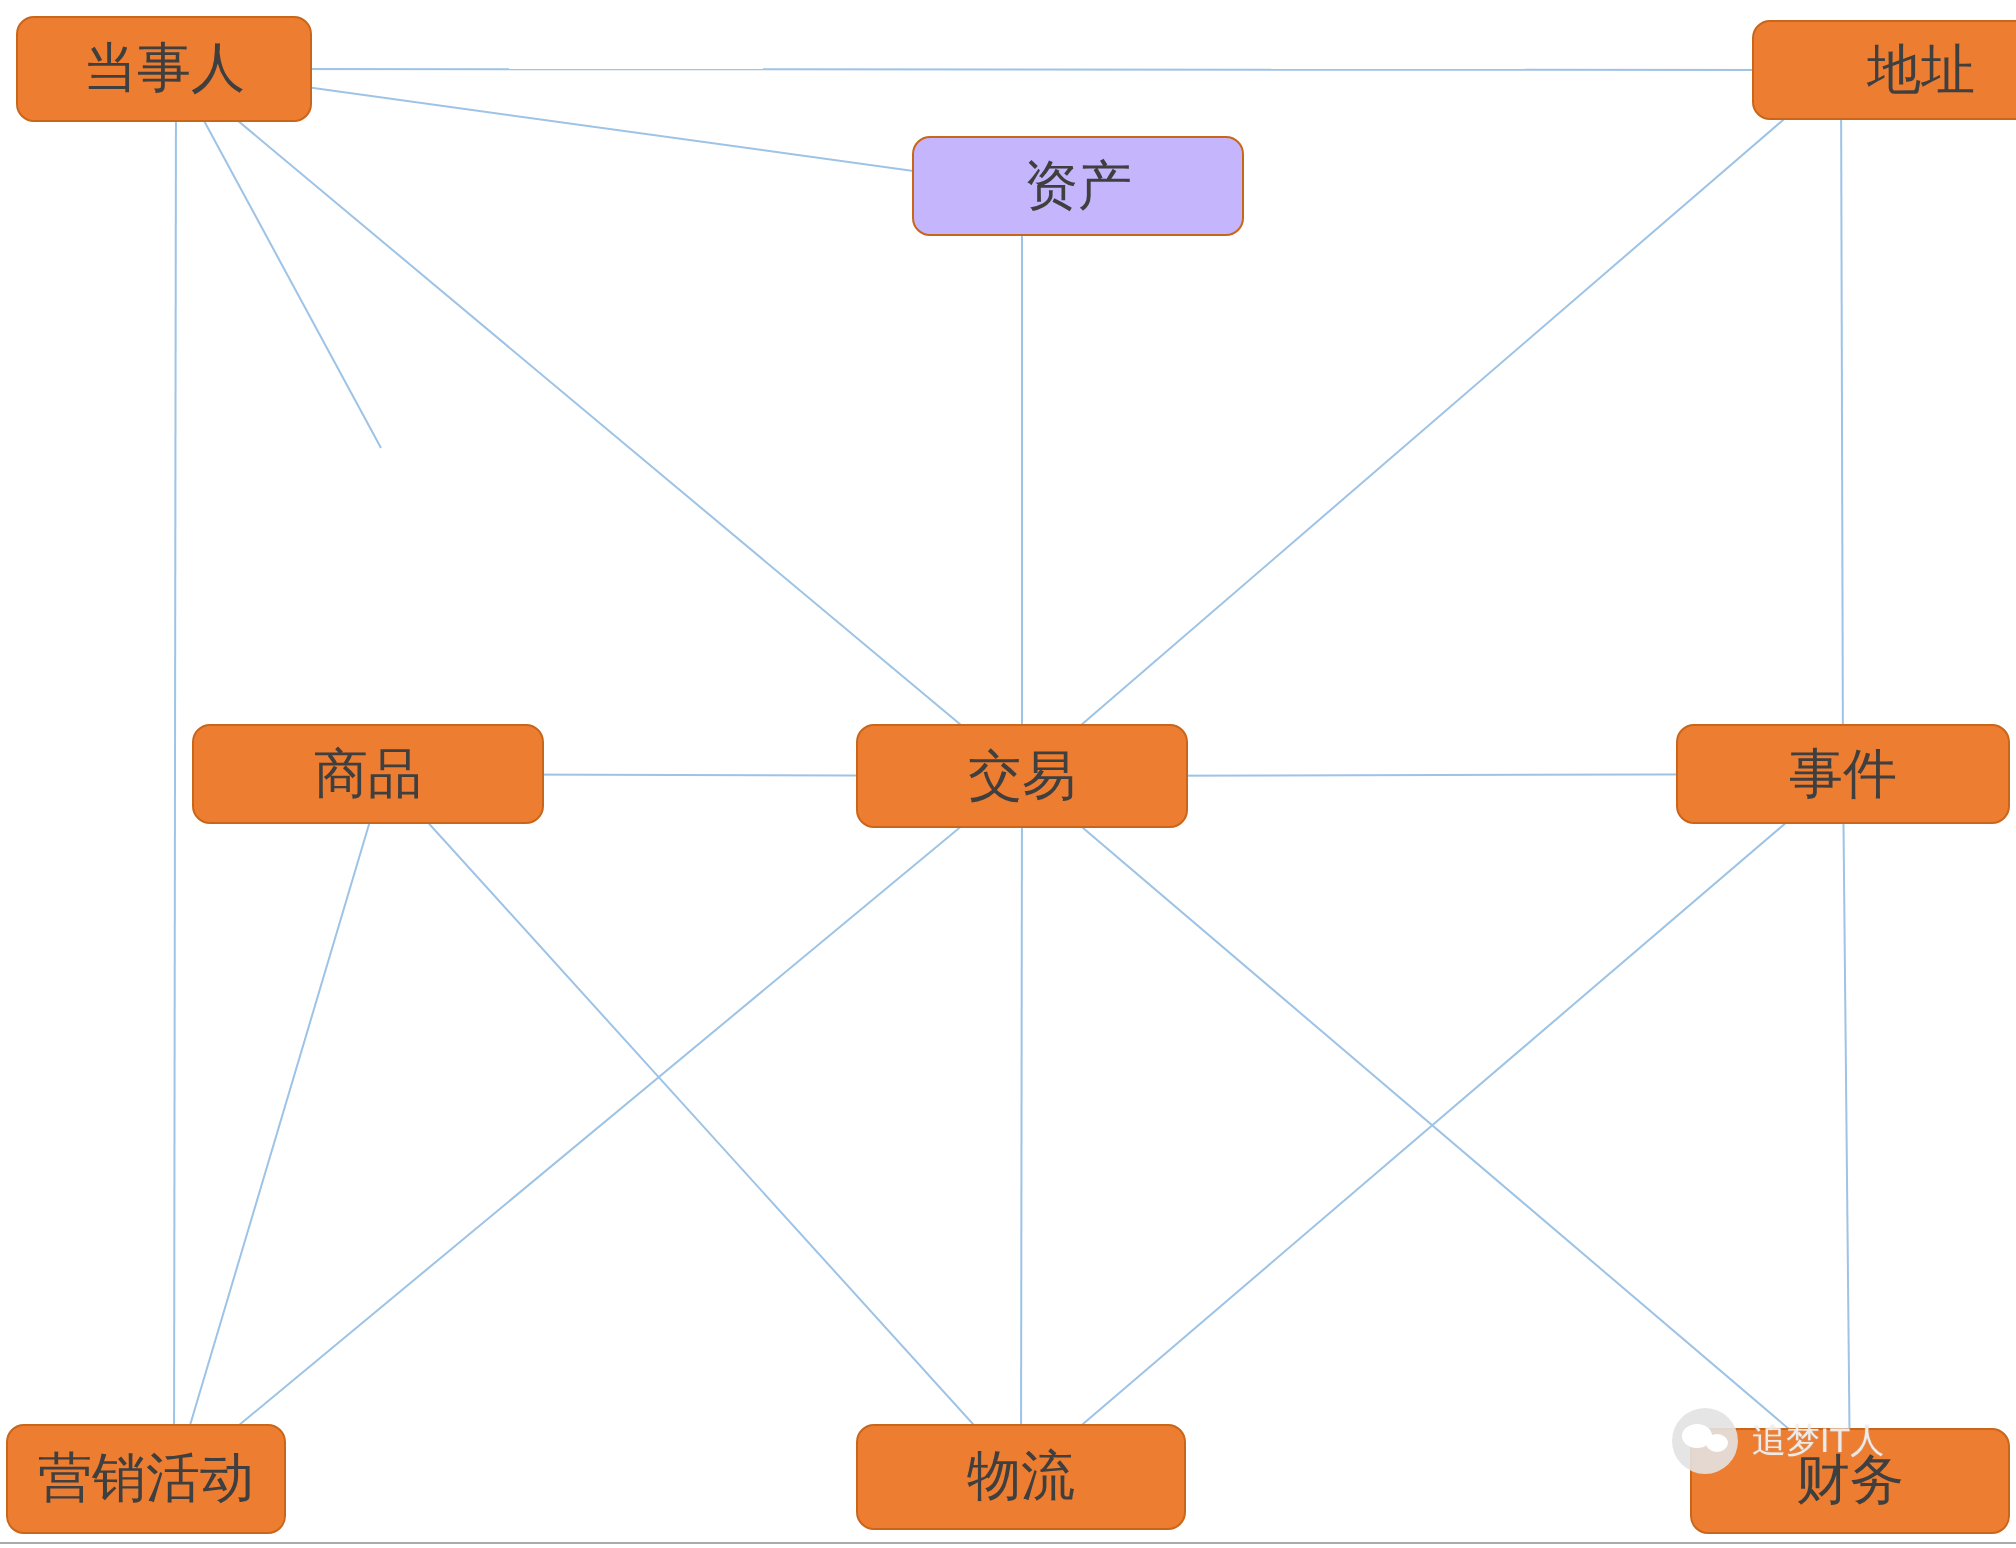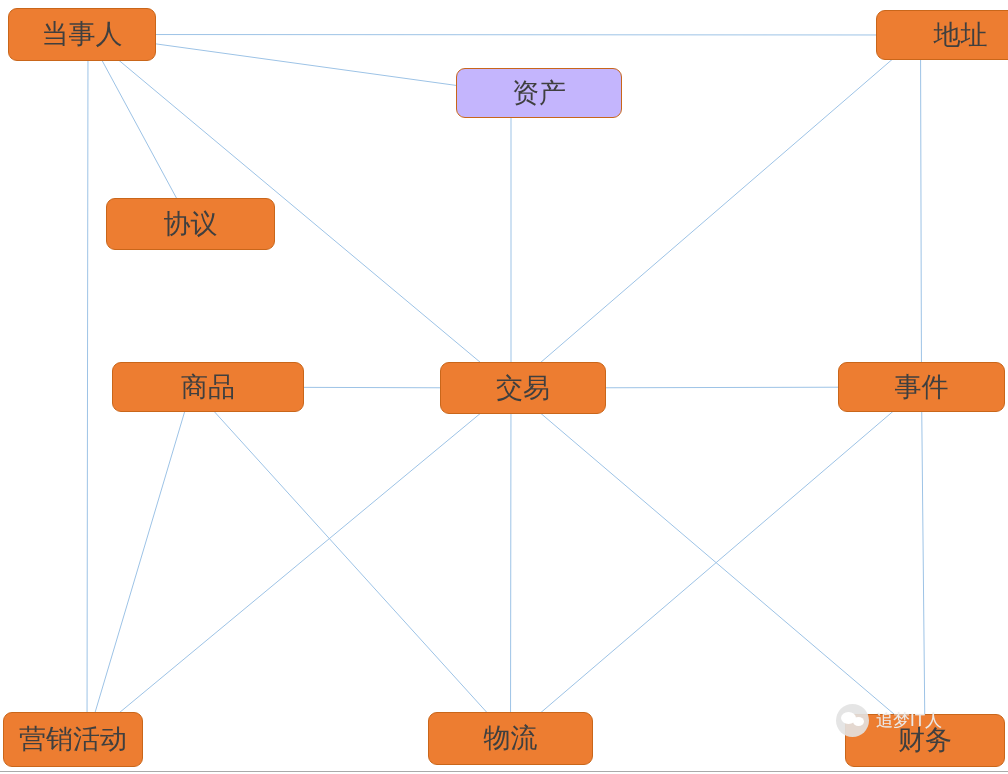--- a/index.html
+++ b/index.html
@@ -123,27 +123,24 @@
   <div class="node-layer">
       <div class="node" style="left: 8px; top: 8px; width: 148px; height: 53px; background: rgb(237, 125, 49); border: 1px solid rgb(201, 102, 26); color: rgb(63, 63, 63);">
         <span>当事人</span>
       </div>
       <div class="node" style="left: 836px; top: 10px; width: 169px; height: 50px; background: rgb(237, 125, 49); border: 1px solid rgb(201, 102, 26); color: rgb(63, 63, 63); margin-left: 40px;">
         <span>地址</span>
       </div>
       <div class="node" style="left: 428px; top: 68px; width: 166px; height: 50px; background: #c4b5fd; border: 1px solid rgb(201, 102, 26); color: rgb(63, 63, 63); margin-left: 28px;">
         <span>资产</span>
       </div>
-      <div class="node" style="left: 106px; top: 198px; width: 169px; height: 52px; background: rgb(237, 125, 49); border: 1px solid rgb(201, 102, 26); color: rgb(63, 63, 63);">
-        <span>协议</span>
-      </div>
-      <div class="node" style="left: 112px; top: 362px; width: 192px; height: 50px; background: rgb(237, 125, 49); border: 1px solid rgb(201, 102, 26); color: rgb(63, 63, 63);">
+      <div class="node" style="left: 96px; top: 362px; width: 176px; height: 50px; background: rgb(237, 125, 49); border: 1px solid rgb(201, 102, 26); color: rgb(63, 63, 63);">
         <span>商品</span>
       </div>
-      <div class="node" style="left: 428px; top: 362px; width: 166px; height: 52px; background: rgb(237, 125, 49); border: 1px solid rgb(201, 102, 26); color: rgb(63, 63, 63); margin-left: 12px;">
+      <div class="node" style="left: 428px; top: 362px; width: 166px; height: 52px; background: rgb(237, 125, 49); border: 1px solid rgb(201, 102, 26); color: rgb(63, 63, 63);">
         <span>交易</span>
       </div>
       <div class="node" style="left: 838px; top: 362px; width: 167px; height: 50px; background: rgb(237, 125, 49); border: 1px solid rgb(201, 102, 26); color: rgb(63, 63, 63);">
         <span>事件</span>
       </div>
       <div class="node" style="left: 3px; top: 712px; width: 140px; height: 55px; background: rgb(237, 125, 49); border: 1px solid rgb(201, 102, 26); color: rgb(63, 63, 63);">
         <span>营销活动</span>
       </div>
       <div class="node" style="left: 428px; top: 712px; width: 165px; height: 53px; background: rgb(237, 125, 49); border: 1px solid rgb(201, 102, 26); color: rgb(63, 63, 63);">
         <span>物流</span>

